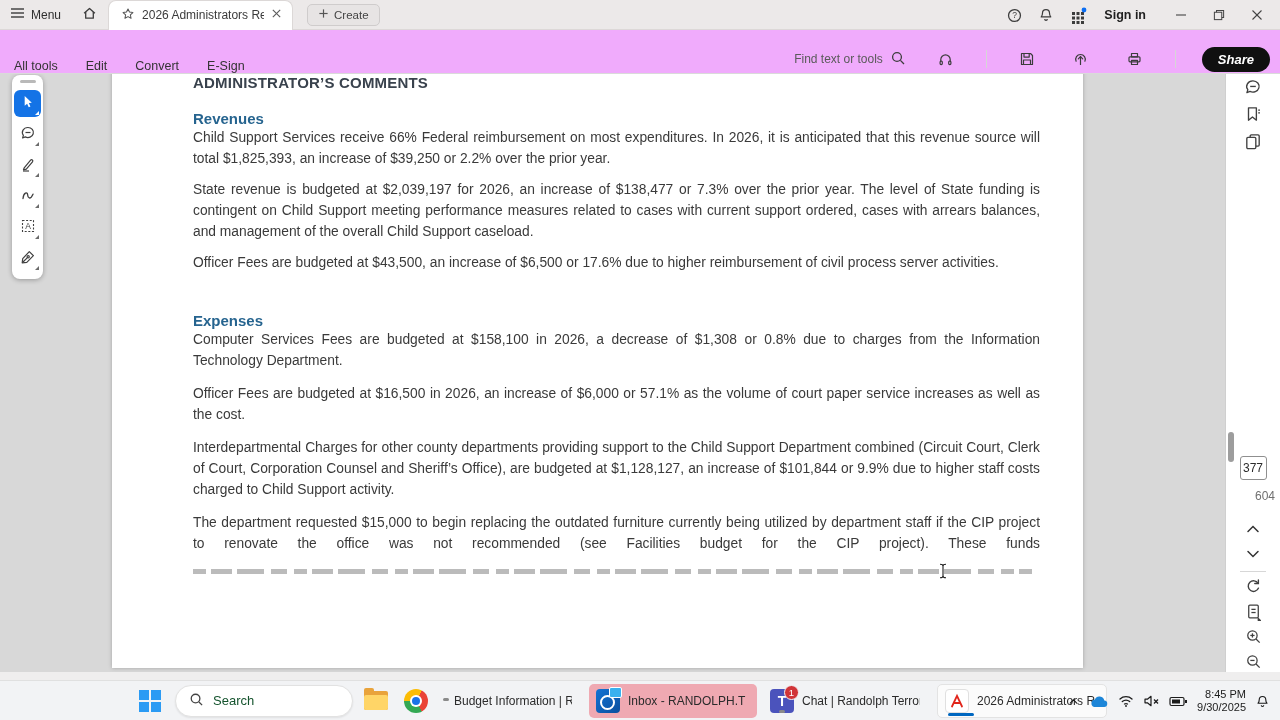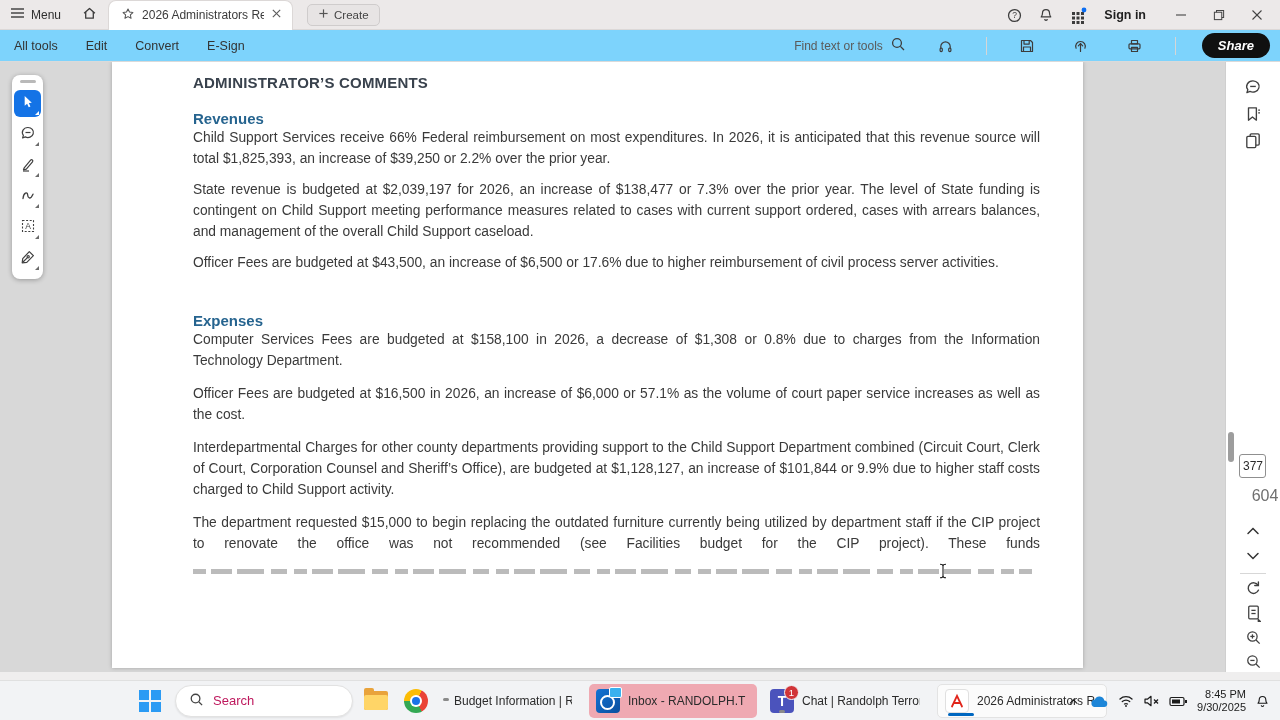--- a/index.html
+++ b/index.html
@@ -13,21 +13,21 @@
   .home-btn { padding:0 10px; height:100%; display:flex; align-items:center; }
   .doc-tab { display:flex; align-items:center; gap:7px; background:#ffffff; height:30px; padding:0 10px 0 12px; border-radius:8px 8px 0 0; border:1px solid #dcd8d7; border-bottom:none; font-size:12px; color:#3b3b3b; max-width:185px; }
   .doc-tab .tab-title { white-space:nowrap; overflow:hidden; max-width:128px; }
   .create-tab { display:flex; align-items:center; gap:5px; background:#e7e4e4; border:1px solid #cfcccc; border-radius:5px; height:22px; padding:0 10px; margin-left:14px; font-size:11.5px; color:#444; }
   .tb-right { position:absolute; right:0; top:0; height:30px; display:flex; align-items:center; gap:4px; padding-right:6px; }
   .tb-ic { width:28px; height:28px; display:flex; align-items:center; justify-content:center; }
   .signin { font-size:12.5px; font-weight:700; color:#1f1f1f; padding:0 14px 0 8px; }
   .winctl { width:34px; height:30px; display:flex; align-items:center; justify-content:center; color:#444; }
 
   
-  .toolbar { position:absolute; left:0; top:30px; width:1280px; height:32px; background:#7dd3fc; border-bottom:1px solid #dadada; display:flex; align-items:center; z-index:30; }
+  .toolbar { position:absolute; left:0; top:30px; width:1280px; height:44px; background:#f0abfc; border-bottom:1px solid #dadada; display:flex; align-items:flex-end; z-index:30; }
   .tool-links { display:flex; gap:28px; padding-left:14px; font-size:12.5px; color:#333; }
   .tool-right { position:absolute; right:0; display:flex; align-items:center; gap:26px; padding-right:10px; }
   .find-box { display:flex; align-items:center; gap:7px; font-size:12px; color:#5a5a5a; }
   .v-div { width:1px; height:18px; background:#d6d6d6; }
   .share-btn { background:#101010; color:#fff; font-size:13px; font-weight:700; border-radius:14px; height:25px; padding:12px 16px; display:flex; align-items:center;font-style:italic; }
 
   
   .doc-area { position:absolute; left:0; top:62px; width:1225px; height:610px; background:#d8d8d8; overflow:hidden; }
   .page { position:absolute; left:112px; top:0; width:971px; height:606px; background:#ffffff; box-shadow:0 0 4px rgba(0,0,0,.25); padding:12px 43px 0 81px; overflow:hidden; }
   .doc-h1 { font-size:15px; font-weight:700; color:#39424d; letter-spacing:.2px; }
@@ -48,33 +48,33 @@
   .tool-cell.active { background:#1473e6; }
   .corner { position:absolute; right:2px; bottom:2px; width:0; height:0; border-left:4px solid transparent; border-bottom:4px solid #6b6b6b; }
   .tool-cell.active .corner { border-bottom-color:#fff; }
 
   
   .right-rail { position:absolute; left:1225px; top:62px; width:55px; height:610px; background:#fff; border-left:1px solid #cfcfcf; z-index:20; display:flex; flex-direction:column; align-items:center; }
   .rr-ic { width:30px; height:30px; display:flex; align-items:center; justify-content:center; margin-top:3px; }
   .rr-ic.first { margin-top:13px; }
   .pager { margin-top:302px; display:flex; flex-direction:column; align-items:center; }
   .page-box { width:27px; height:24px; border:1px solid #8f8f8f; border-radius:3px; background:#fff; font-size:12px; color:#2b2b2b; display:flex; align-items:center; justify-content:center; }
-  .page-total { font-size:16px; color:#6f6f6f; margin-top:9px;margin-left:24px; }
+  .page-total { font-size:12px; color:#6f6f6f; margin-top:9px;margin-left:24px; }
   .rr-btn { width:30px; height:26px; display:flex; align-items:center; justify-content:center; margin-top:4px; }
   .rr-div { width:26px; height:1px; background:#d7d7d7; margin-top:7px; }
 
   
   .win-bottom { position:absolute; left:0; top:672px; width:1280px; height:8px; background:#efeeee; }
 
   
   .taskbar { position:absolute; left:0; top:680px; width:1280px; height:40px; background:#f2f3f5; border-top:1px solid #e0e0e0; display:flex; align-items:center; z-index:40; }
   .tb-start { margin-left:133px; width:34px; height:34px; display:flex; align-items:center; justify-content:center; border-radius:5px; }
   .start-logo { width:22px; height:22px; display:grid; grid-template-columns:10px 10px; grid-template-rows:10px 10px; gap:2px; }
   .start-logo i { background:#2b9bf4; }
-  .search-pill { margin-left:8px; width:178px; height:32px; background:#fff; border:1px solid #e2e2e2; border-radius:16px; display:flex; align-items:center; gap:9px; padding-left:13px; font-size:13px; color:#be185d; box-shadow:0 1px 2px rgba(0,0,0,.08); }
+  .search-pill { margin-left:8px; width:178px; height:32px; background:#fff; border:1px solid #e2e2e2; border-radius:16px; display:flex; align-items:center; gap:9px; padding-left:13px; font-size:13px; color:#14532d; box-shadow:0 1px 2px rgba(0,0,0,.08); }
   .app-ic { width:34px; height:34px; display:flex; align-items:center; justify-content:center; margin-left:6px; position:relative; border-radius:5px; }
   .run-dot { position:absolute; bottom:0; left:50%; transform:translateX(-50%); width:6px; height:3px; border-radius:2px; background:#8a8a8a; }
   .tb-item { display:flex; align-items:center; gap:8px; height:34px; margin-left:6px; padding:0 11px 0 7px; border-radius:5px; font-size:12px; color:#2b2b2b; position:relative; white-space:nowrap; }
   .tb-item .lbl { max-width:118px; overflow:hidden; }
   .tb-item.outlook { background:#efa9b2; }
   .tb-item.acrobat { background:#fbfbfb; border:1px solid #e3e3e3; }
   .tb-item.acrobat::after { content:""; position:absolute; left:10px; bottom:1px; width:26px; height:3px; border-radius:2px; background:#0067c0; }
   .folder-ic { position:relative; width:24px; height:19px; }
   .folder-back { position:absolute; left:0; top:0; width:24px; height:19px; background:#e9a33b; border-radius:2px; }
   .folder-back::before { content:""; position:absolute; left:0; top:-3px; width:10px; height:5px; background:#e9a33b; border-radius:2px 2px 0 0; }

